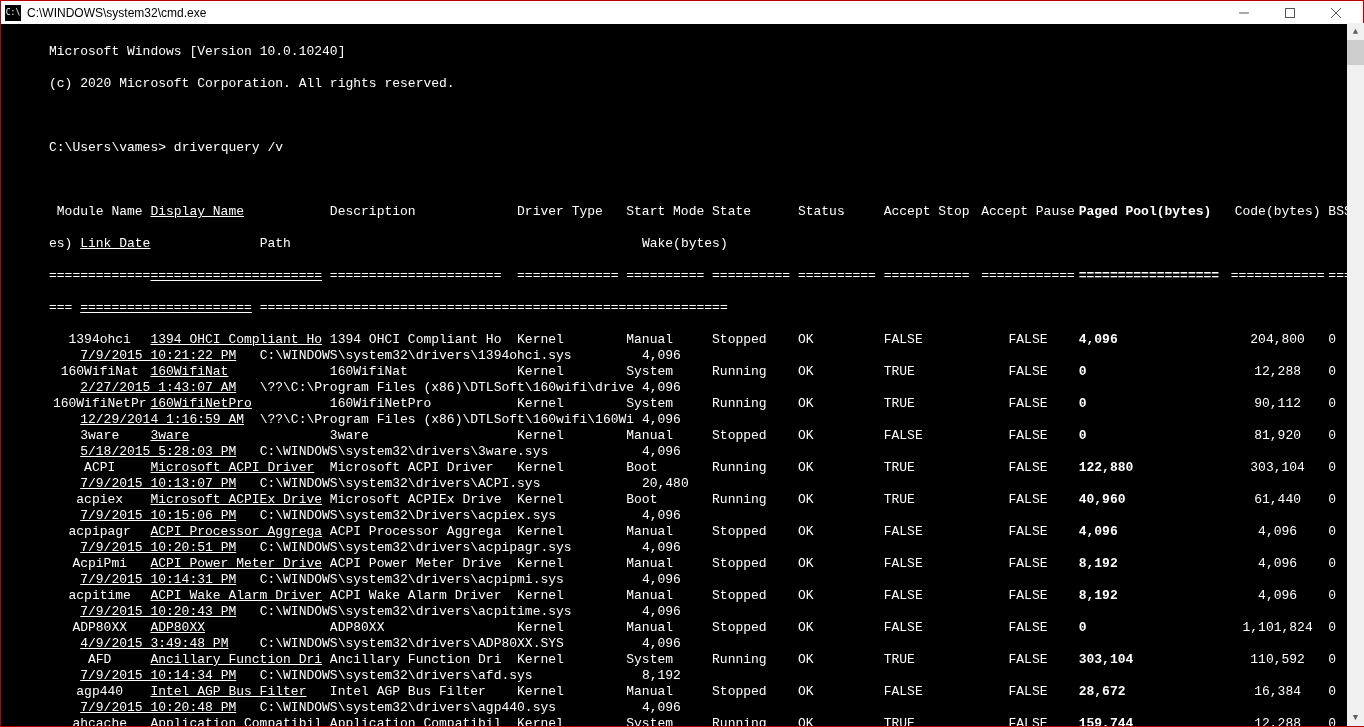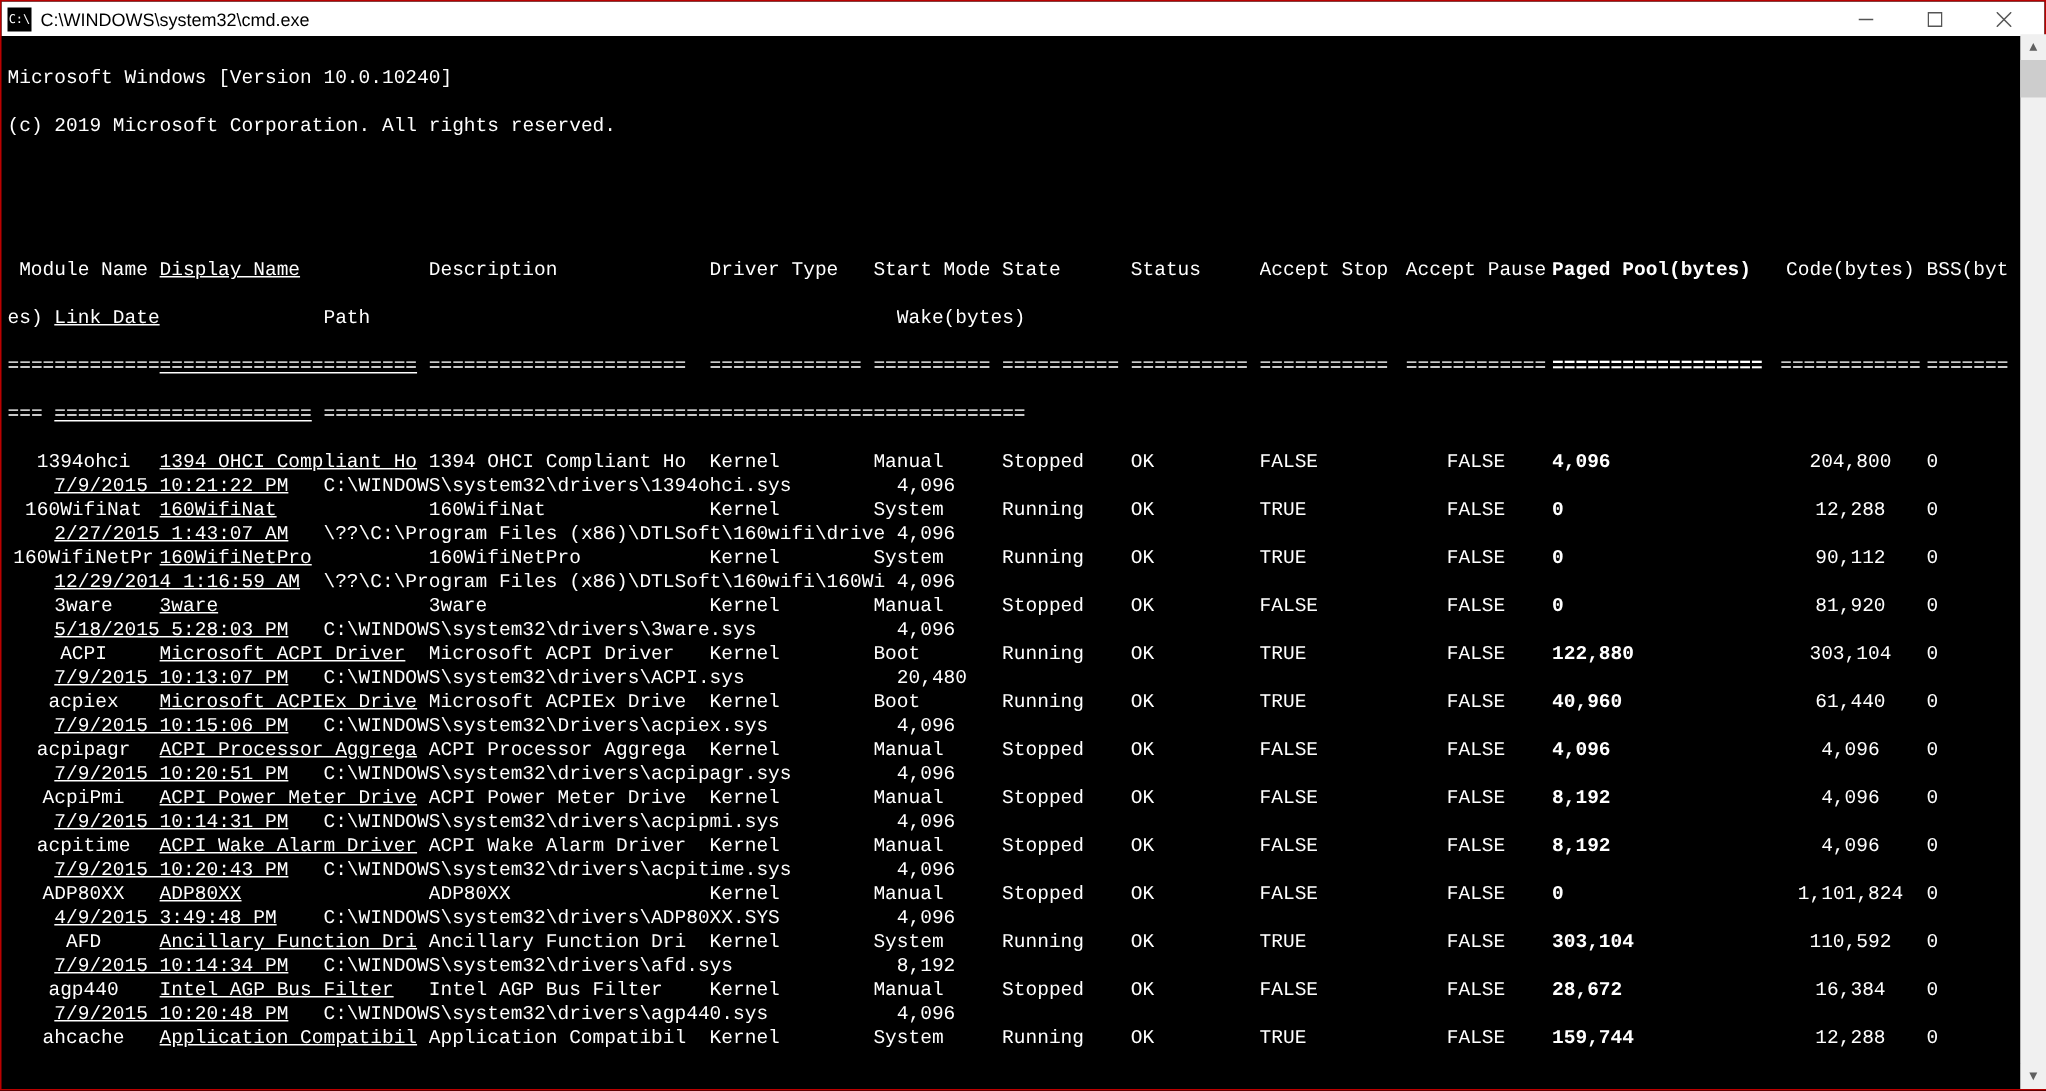--- a/index.html
+++ b/index.html
@@ -48,20 +48,21 @@
   }
   .winbtn svg { width: 10px; height: 10px; }
   .terminal {
     padding: 4px 4px 0 4px;
     white-space: pre;
     line-height: 16px;
     letter-spacing: 0;
     position: relative;
     height: calc(100% - 23px);
     overflow: hidden;
+    margin-left: 44px;
   }
   .scrollbar {
     position: absolute;
     right: 0;
     top: 23px;
     bottom: 1px;
     width: 17px;
     background: #f0f0f0;
   }
   .scrollbar .sbtn {
@@ -124,22 +125,23 @@
       <svg viewBox="0 0 10 10">
           <line x1="0" y1="0" x2="10" y2="10" stroke="#555" stroke-width="1"></line>
           <line x1="10" y1="0" x2="0" y2="10" stroke="#555" stroke-width="1"></line>
         </svg>
     </div>
   </div>
 </div>
 
 <div class="terminal">
 <div class="row">Microsoft Windows [Version 10.0.10240]</div>
-<div class="row">(c) 2019 Microsoft Corporation. All rights reserved.</div>
+<div class="row">(c) 2020 Microsoft Corporation. All rights reserved.</div>
 <div class="row"> </div>
+<div class="row"><span>C:\Users\vames&gt;</span> <span>driverquery /v</span></div>
 <div class="row"> </div>
 <div class="row"><span class="c w13">Module Name</span><span class="c w23">Display Name</span><span class="c w24">Description</span><span class="c w14">Driver Type</span><span class="c w11">Start Mode</span><span class="c w11">State</span><span class="c w11">Status</span><span class="c w12">Accept Stop</span><span class="c w13">Accept Pause</span><span class="c w19">Paged Pool(bytes)</span><span class="c w13">Code(bytes)</span><span class="c w7">BSS(byt</span></div>
 <div class="row"><span class="c" style="width:4ch">es)</span><span class="c w23">Link Date</span><span class="c w49">Path</span><span class="c w12">Wake(bytes)</span></div>
 <div class="row"><span class="c w13">=============</span><span class="c w23">======================</span><span class="c w24">======================</span><span class="c w14">=============</span><span class="c w11">==========</span><span class="c w11">==========</span><span class="c w11">==========</span><span class="c w12">===========</span><span class="c w13">============</span><span class="c w19">==================</span><span class="c w13">============</span><span class="c w7">=======</span></div>
 <div class="row"><span class="c" style="width:4ch">===</span><span class="c w23">======================</span><span class="c w49">=================================================</span><span class="c w12">===========</span></div>
 <div id="rows-container"><div class="row"><span class="c w13">1394ohci</span><span class="c w23">1394 OHCI Compliant Ho</span><span class="c w24">1394 OHCI Compliant Ho</span><span class="c w14">Kernel</span><span class="c w11">Manual</span><span class="c w11">Stopped</span><span class="c w11">OK</span><span class="c w12">FALSE</span><span class="c w13">FALSE</span><span class="c w19">4,096</span><span class="c w13">204,800</span><span class="c w7">0</span></div><div class="row"><span class="c" style="width:4ch"> </span><span class="c w23">7/9/2015 10:21:22 PM</span><span class="c w49">C:\WINDOWS\system32\drivers\1394ohci.sys</span><span class="c w12">4,096</span></div><div class="row"><span class="c w13">160WifiNat</span><span class="c w23">160WifiNat</span><span class="c w24">160WifiNat</span><span class="c w14">Kernel</span><span class="c w11">System</span><span class="c w11">Running</span><span class="c w11">OK</span><span class="c w12">TRUE</span><span class="c w13">FALSE</span><span class="c w19">0</span><span class="c w13">12,288</span><span class="c w7">0</span></div><div class="row"><span class="c" style="width:4ch"> </span><span class="c w23">2/27/2015 1:43:07 AM</span><span class="c w49">\??\C:\Program Files (x86)\DTLSoft\160wifi\drive</span><span class="c w12">4,096</span></div><div class="row"><span class="c w13">160WifiNetPr</span><span class="c w23">160WifiNetPro</span><span class="c w24">160WifiNetPro</span><span class="c w14">Kernel</span><span class="c w11">System</span><span class="c w11">Running</span><span class="c w11">OK</span><span class="c w12">TRUE</span><span class="c w13">FALSE</span><span class="c w19">0</span><span class="c w13">90,112</span><span class="c w7">0</span></div><div class="row"><span class="c" style="width:4ch"> </span><span class="c w23">12/29/2014 1:16:59 AM</span><span class="c w49">\??\C:\Program Files (x86)\DTLSoft\160wifi\160Wi</span><span class="c w12">4,096</span></div><div class="row"><span class="c w13">3ware</span><span class="c w23">3ware</span><span class="c w24">3ware</span><span class="c w14">Kernel</span><span class="c w11">Manual</span><span class="c w11">Stopped</span><span class="c w11">OK</span><span class="c w12">FALSE</span><span class="c w13">FALSE</span><span class="c w19">0</span><span class="c w13">81,920</span><span class="c w7">0</span></div><div class="row"><span class="c" style="width:4ch"> </span><span class="c w23">5/18/2015 5:28:03 PM</span><span class="c w49">C:\WINDOWS\system32\drivers\3ware.sys</span><span class="c w12">4,096</span></div><div class="row"><span class="c w13">ACPI</span><span class="c w23">Microsoft ACPI Driver</span><span class="c w24">Microsoft ACPI Driver</span><span class="c w14">Kernel</span><span class="c w11">Boot</span><span class="c w11">Running</span><span class="c w11">OK</span><span class="c w12">TRUE</span><span class="c w13">FALSE</span><span class="c w19">122,880</span><span class="c w13">303,104</span><span class="c w7">0</span></div><div class="row"><span class="c" style="width:4ch"> </span><span class="c w23">7/9/2015 10:13:07 PM</span><span class="c w49">C:\WINDOWS\system32\drivers\ACPI.sys</span><span class="c w12">20,480</span></div><div class="row"><span class="c w13">acpiex</span><span class="c w23">Microsoft ACPIEx Drive</span><span class="c w24">Microsoft ACPIEx Drive</span><span class="c w14">Kernel</span><span class="c w11">Boot</span><span class="c w11">Running</span><span class="c w11">OK</span><span class="c w12">TRUE</span><span class="c w13">FALSE</span><span class="c w19">40,960</span><span class="c w13">61,440</span><span class="c w7">0</span></div><div class="row"><span class="c" style="width:4ch"> </span><span class="c w23">7/9/2015 10:15:06 PM</span><span class="c w49">C:\WINDOWS\system32\Drivers\acpiex.sys</span><span class="c w12">4,096</span></div><div class="row"><span class="c w13">acpipagr</span><span class="c w23">ACPI Processor Aggrega</span><span class="c w24">ACPI Processor Aggrega</span><span class="c w14">Kernel</span><span class="c w11">Manual</span><span class="c w11">Stopped</span><span class="c w11">OK</span><span class="c w12">FALSE</span><span class="c w13">FALSE</span><span class="c w19">4,096</span><span class="c w13">4,096</span><span class="c w7">0</span></div><div class="row"><span class="c" style="width:4ch"> </span><span class="c w23">7/9/2015 10:20:51 PM</span><span class="c w49">C:\WINDOWS\system32\drivers\acpipagr.sys</span><span class="c w12">4,096</span></div><div class="row"><span class="c w13">AcpiPmi</span><span class="c w23">ACPI Power Meter Drive</span><span class="c w24">ACPI Power Meter Drive</span><span class="c w14">Kernel</span><span class="c w11">Manual</span><span class="c w11">Stopped</span><span class="c w11">OK</span><span class="c w12">FALSE</span><span class="c w13">FALSE</span><span class="c w19">8,192</span><span class="c w13">4,096</span><span class="c w7">0</span></div><div class="row"><span class="c" style="width:4ch"> </span><span class="c w23">7/9/2015 10:14:31 PM</span><span class="c w49">C:\WINDOWS\system32\drivers\acpipmi.sys</span><span class="c w12">4,096</span></div><div class="row"><span class="c w13">acpitime</span><span class="c w23">ACPI Wake Alarm Driver</span><span class="c w24">ACPI Wake Alarm Driver</span><span class="c w14">Kernel</span><span class="c w11">Manual</span><span class="c w11">Stopped</span><span class="c w11">OK</span><span class="c w12">FALSE</span><span class="c w13">FALSE</span><span class="c w19">8,192</span><span class="c w13">4,096</span><span class="c w7">0</span></div><div class="row"><span class="c" style="width:4ch"> </span><span class="c w23">7/9/2015 10:20:43 PM</span><span class="c w49">C:\WINDOWS\system32\drivers\acpitime.sys</span><span class="c w12">4,096</span></div><div class="row"><span class="c w13">ADP80XX</span><span class="c w23">ADP80XX</span><span class="c w24">ADP80XX</span><span class="c w14">Kernel</span><span class="c w11">Manual</span><span class="c w11">Stopped</span><span class="c w11">OK</span><span class="c w12">FALSE</span><span class="c w13">FALSE</span><span class="c w19">0</span><span class="c w13">1,101,824</span><span class="c w7">0</span></div><div class="row"><span class="c" style="width:4ch"> </span><span class="c w23">4/9/2015 3:49:48 PM</span><span class="c w49">C:\WINDOWS\system32\drivers\ADP80XX.SYS</span><span class="c w12">4,096</span></div><div class="row"><span class="c w13">AFD</span><span class="c w23">Ancillary Function Dri</span><span class="c w24">Ancillary Function Dri</span><span class="c w14">Kernel</span><span class="c w11">System</span><span class="c w11">Running</span><span class="c w11">OK</span><span class="c w12">TRUE</span><span class="c w13">FALSE</span><span class="c w19">303,104</span><span class="c w13">110,592</span><span class="c w7">0</span></div><div class="row"><span class="c" style="width:4ch"> </span><span class="c w23">7/9/2015 10:14:34 PM</span><span class="c w49">C:\WINDOWS\system32\drivers\afd.sys</span><span class="c w12">8,192</span></div><div class="row"><span class="c w13">agp440</span><span class="c w23">Intel AGP Bus Filter</span><span class="c w24">Intel AGP Bus Filter</span><span class="c w14">Kernel</span><span class="c w11">Manual</span><span class="c w11">Stopped</span><span class="c w11">OK</span><span class="c w12">FALSE</span><span class="c w13">FALSE</span><span class="c w19">28,672</span><span class="c w13">16,384</span><span class="c w7">0</span></div><div class="row"><span class="c" style="width:4ch"> </span><span class="c w23">7/9/2015 10:20:48 PM</span><span class="c w49">C:\WINDOWS\system32\drivers\agp440.sys</span><span class="c w12">4,096</span></div><div class="row"><span class="c w13">ahcache</span><span class="c w23">Application Compatibil</span><span class="c w24">Application Compatibil</span><span class="c w14">Kernel</span><span class="c w11">System</span><span class="c w11">Running</span><span class="c w11">OK</span><span class="c w12">TRUE</span><span class="c w13">FALSE</span><span class="c w19">159,744</span><span class="c w13">12,288</span><span class="c w7">0</span></div></div>
 </div>
 
 <div class="scrollbar">
   <div class="sbtn">▲</div>

